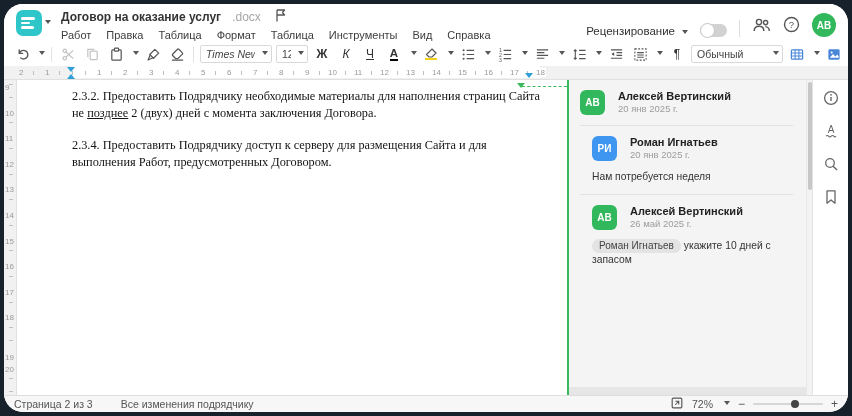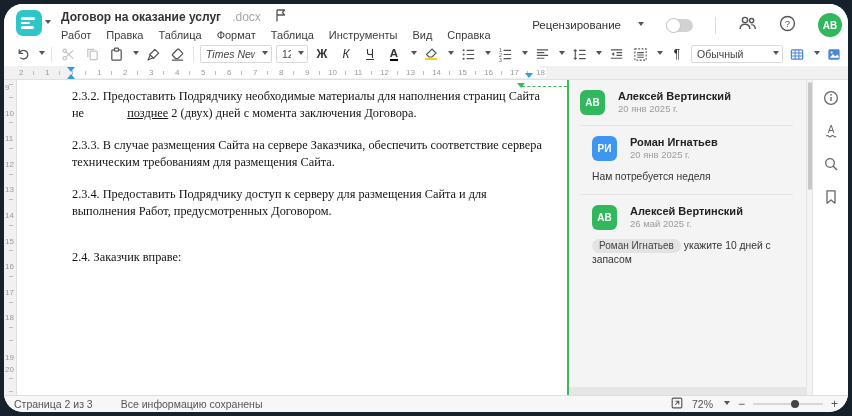--- a/index.html
+++ b/index.html
@@ -15,21 +15,21 @@
   .logo i:nth-child(1){width:14px;}.logo i:nth-child(2){width:9px;}.logo i:nth-child(3){width:13px;}
   .caret{width:0;height:0;border:3px solid transparent;border-top:4px solid #555;display:inline-block;margin-left:3px;}
   .logo-caret{margin-top:10px;}
   .head-mid{display:flex;flex-direction:column;margin-left:4px;flex:1;min-width:0;}
   .title-row{display:flex;align-items:center;height:19px;margin-top:3px;}
   .doc-title{font-size:12px;font-weight:bold;color:#333;}
   .doc-ext{font-size:12px;color:#a6a6a6;margin-left:11px;}
   .flag-ic{margin-left:14px;}
   .menu-row{display:flex;gap:15px;height:17px;align-items:center;font-size:11px;color:#3d3d3d;}
   .menu-item{cursor:default;}
-  .head-right{display:flex;align-items:center;gap:22px;margin:9px 6px 0 0;}
+  .head-right{display:flex;align-items:flex-end;gap:12px;margin:9px 12px 0 0;}
   .review-lbl{font-size:11.5px;color:#333;}
   .toggle{width:27px;height:13px;background:#d2d2d2;border-radius:7px;position:relative;}
   .toggle .knob{position:absolute;left:0;top:-1px;width:15px;height:15px;border-radius:50%;background:#fff;border:1px solid #c4c4c4;box-sizing:border-box;}
   .vsep{width:1px;height:17px;background:#ddd;}
   .hd-avatar{width:24px;height:24px;border-radius:50%;color:#fff;font-size:10px;font-weight:bold;display:flex;align-items:center;justify-content:center;}
 
   
   .toolbar{position:absolute;top:38px;left:0;right:0;height:24px;background:#fff;display:flex;align-items:center;padding:0 8px;gap:4px;box-sizing:border-box;}
   .tbtn{width:20px;height:20px;display:flex;align-items:center;justify-content:center;border-radius:2px;flex:0 0 auto;}
   .tbtn svg{display:block;}
@@ -58,21 +58,21 @@
   .vruler{position:absolute;left:0;top:0;bottom:0;width:13px;background:#f1f1f1;border-right:1px solid #e0e0e0;box-sizing:border-box;}
   .vruler .ticks{position:absolute;top:4px;bottom:0;left:5px;width:4px;background:repeating-linear-gradient(to bottom,#bfbfbf 0 1px,transparent 1px 12.8px);}
   .vnum{position:absolute;left:1px;font-size:8px;color:#9a9a9a;background:#f1f1f1;line-height:9px;padding:1px 0;}
 
   
   .main{position:absolute;top:76px;bottom:17px;left:0;right:0;background:#fff;}
   .page{position:absolute;left:13px;width:550px;top:0;bottom:0;background:#fff;overflow:hidden;}
   .doc{position:absolute;left:55px;top:8px;width:470px;font-family:"Liberation Serif",serif;font-size:12.3px;line-height:16.5px;color:#131313;}
   .para{margin:0 0 16px 0;}
   .para.spacer{height:14px;margin:0;}
-  .ins{text-decoration:underline;margin-left:40px;}
+  .ins{text-decoration:underline;}
   .ins-blue{text-decoration:underline;color:#3a74c9;}
   .anchor-line{position:absolute;top:6px;left:505px;right:0;border-top:1px dashed #3cb95d;}
   .anchor-tri{position:absolute;top:3px;left:500px;width:0;height:0;border:4px solid transparent;border-top:5px solid #3cb95d;}
 
   
   .panel{position:absolute;left:563px;width:239px;top:0;bottom:0;background:#f4f4f4;border-left:2px solid #3cb95d;box-sizing:border-box;overflow:hidden;}
   .thread{padding:10px 13px 0 11px;}
   .comment{position:relative;}
   .c-head{display:flex;gap:13px;}
   .cavatar{position:relative;width:25px;height:25px;border-radius:6px;color:#fff;font-size:10px;font-weight:bold;display:flex;align-items:center;justify-content:center;flex:0 0 auto;}
@@ -339,24 +339,22 @@
         <span class="vnum" style="top: 232.4px;">18</span>
         <span class="vnum" style="top: 272px;">19</span>
         <span class="vnum" style="top: 283.6px;">20</span>
       </div>
 
     <div class="page">
       <div class="anchor-line"></div>
       <div class="anchor-tri"></div>
       <div class="doc">
           <div class="para"><span>2.3.2. Предоставить Подрядчику необходимые материалы для наполнения страниц Сайта не </span><span class="ins">позднее</span><span> 2 (двух) дней с момента заключения Договора.</span></div>
-          <div class="para"><span>2.3.3. В случае размещения Сайта на сервере Заказчика, обеспечить соответствие сервера техническим требованиям для размещения Сайта.</span></div>
           <div class="para"><span>2.3.4. Предоставить Подрядчику доступ к серверу для размещения Сайта и для выполнения Работ, предусмотренных Договором.</span></div>
           <div class="para spacer"></div>
-          <div class="para"><span>2.4. Заказчик вправе:</span></div>
         </div>
     </div>
 
     <div class="panel" style="border-left-color: rgb(60, 185, 93);">
       <div class="thread">
 
         <div class="comment">
           <div class="c-head">
             <span class="cavatar" style="background: rgb(49, 184, 92);">АВ</span>
             <span class="c-meta">
@@ -415,21 +413,21 @@
             <path d="M10.2 10.2 14 14" stroke="#666" stroke-width="1.4"></path>
           </svg></span>
       <span><svg width="16" height="16" viewBox="0 0 16 16">
             <path d="M4 1.8h8v12.4L8 10.9l-4 3.3z" fill="none" stroke="#666" stroke-width="1.3" stroke-linejoin="round"></path>
           </svg></span>
     </div>
   </div>
 
   <div class="statusbar">
     <span>Страница 2 из 3</span>
-    <span>Все информацию сохранены</span>
+    <span>Все изменения подрядчику</span>
     <span class="sb-right">
       <span><svg width="14" height="14" viewBox="0 0 16 16">
             <rect x="2.5" y="2.5" width="11" height="11" rx="1.2" fill="none" stroke="#555" stroke-width="1.3"></rect>
             <path d="M6 10l4-4M6.2 6H10v3.8" fill="none" stroke="#555" stroke-width="1.2"></path>
           </svg></span>
       <span>72%</span>
       <span class="caret"></span>
       <span class="zpm">−</span>
       <span class="zoom-track">
           <span class="zoom-dot"></span>

